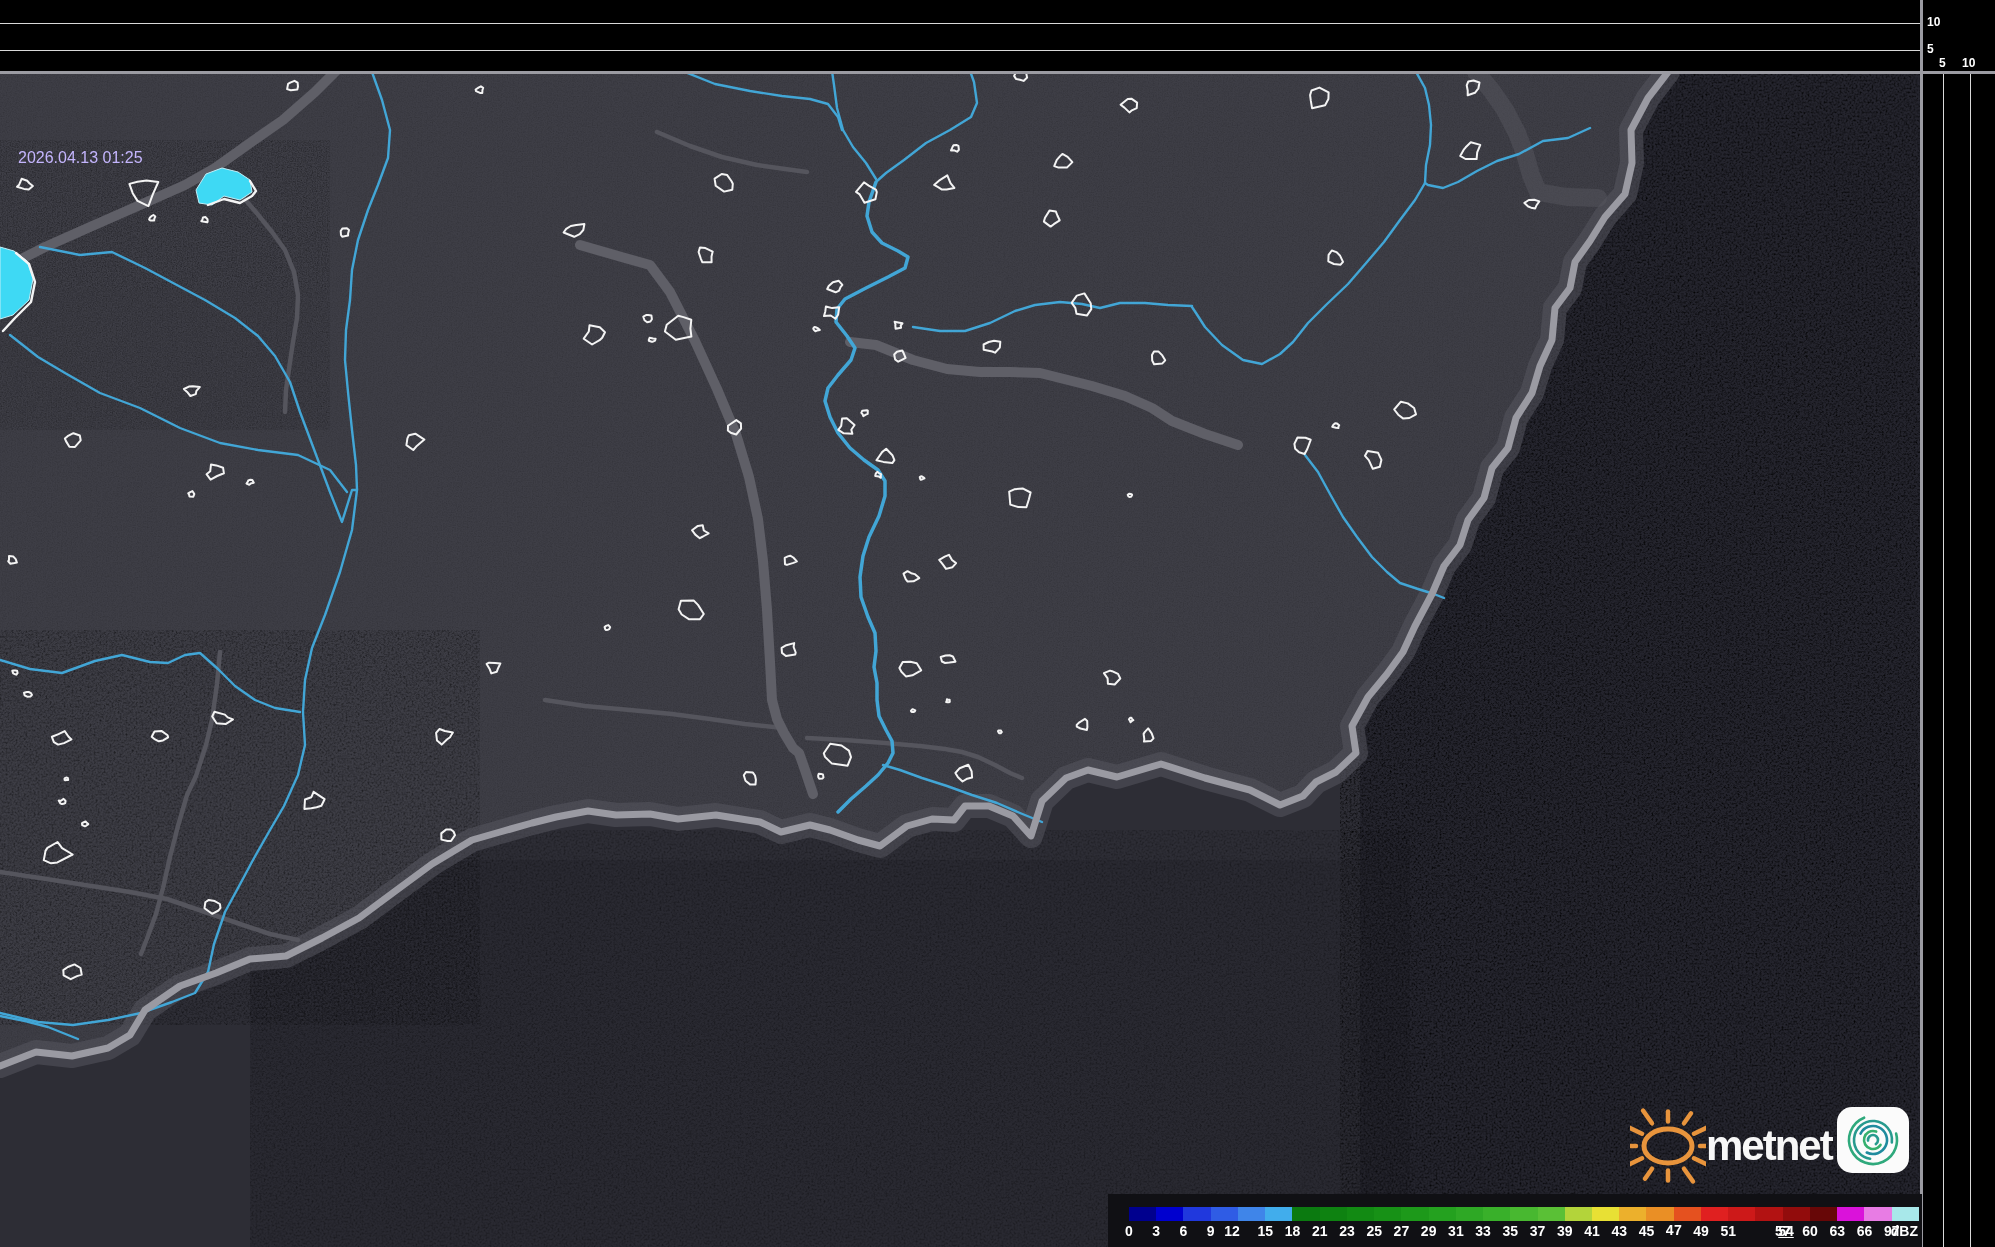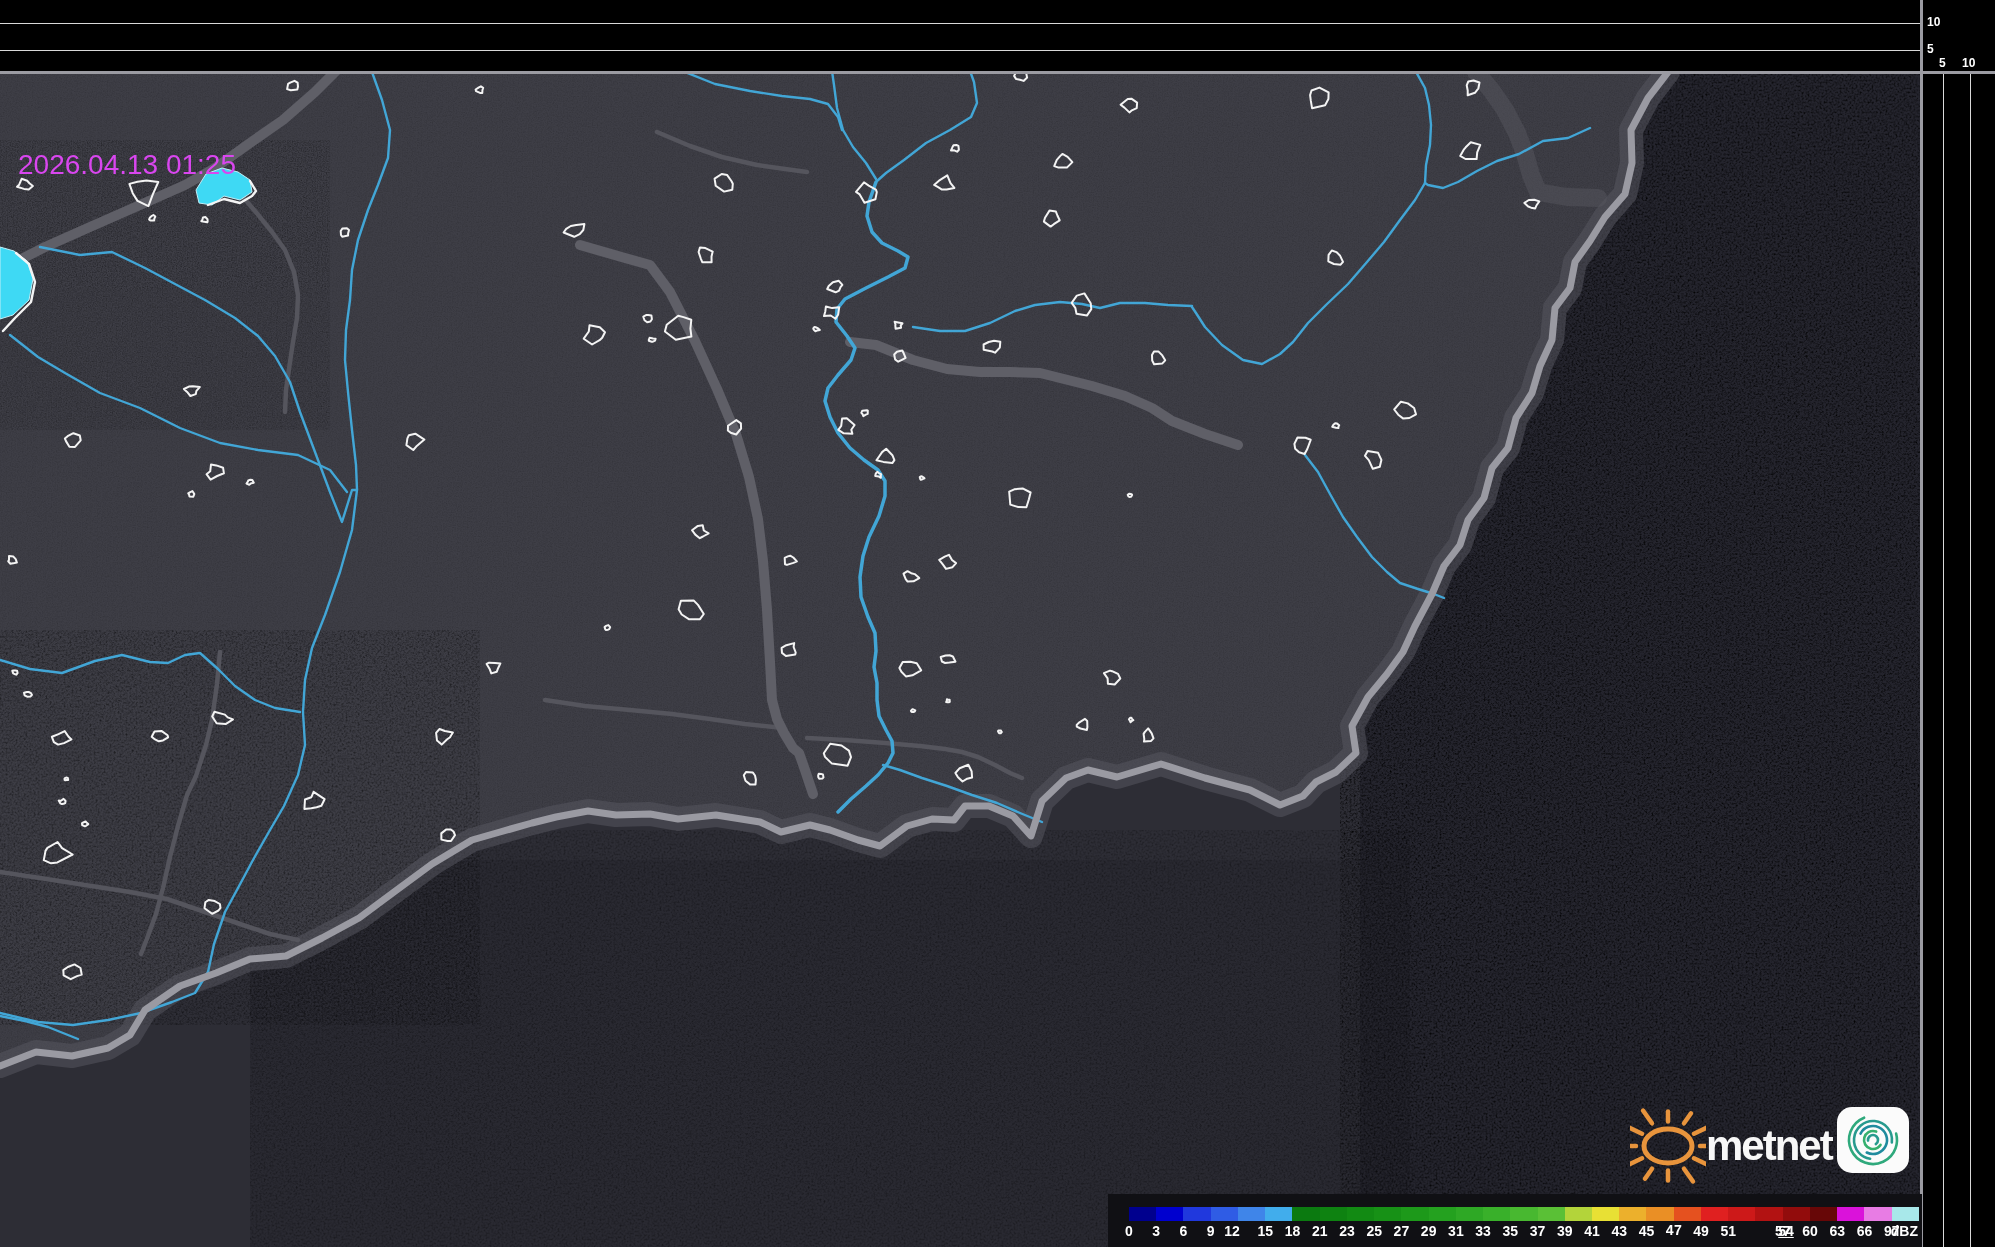--- a/index.html
+++ b/index.html
@@ -21,21 +21,21 @@
   #ax-top-10{left:1927px;top:16px;}
   #ax-top-5{left:1927px;top:43px;}
   #ax-right-5{left:1939px;top:57px;}
   #ax-right-10{left:1962px;top:57px;}
   
   #map-wrap{position:absolute;left:0;top:72px;width:1922px;height:1175px;}
   #map-svg{display:block;}
   
   #title{position:absolute;left:17px;top:86px;color:#f2f2f2;font-size:35px;letter-spacing:0;
          font-weight:normal;}
-  #timestamp{position:absolute;left:18px;top:149px;color:#d946ef;font-size:28px;}
+  #timestamp{position:absolute;left:18px;top:149px;color:#c4b5fd;font-size:16px;}
   
   #legend-box{position:absolute;left:1108px;top:1194px;width:814px;height:53px;background:#101014;}
   #legend-bar{position:absolute;left:21px;top:13px;width:790px;height:14px;display:flex;}
   .seg{height:14px;flex:1 1 auto;}
   #legend-ticks{position:absolute;left:21px;top:29px;width:790px;height:20px;}
   .tick{position:absolute;top:0;transform:translateX(-50%);color:#fff;font-size:14px;
         font-weight:bold;white-space:nowrap;}
   #legend-unit{position:absolute;right:4px;top:29px;color:#fff;font-size:14px;font-weight:bold;}
   
   #logo{position:absolute;left:1630px;top:1090px;width:290px;height:100px;}

